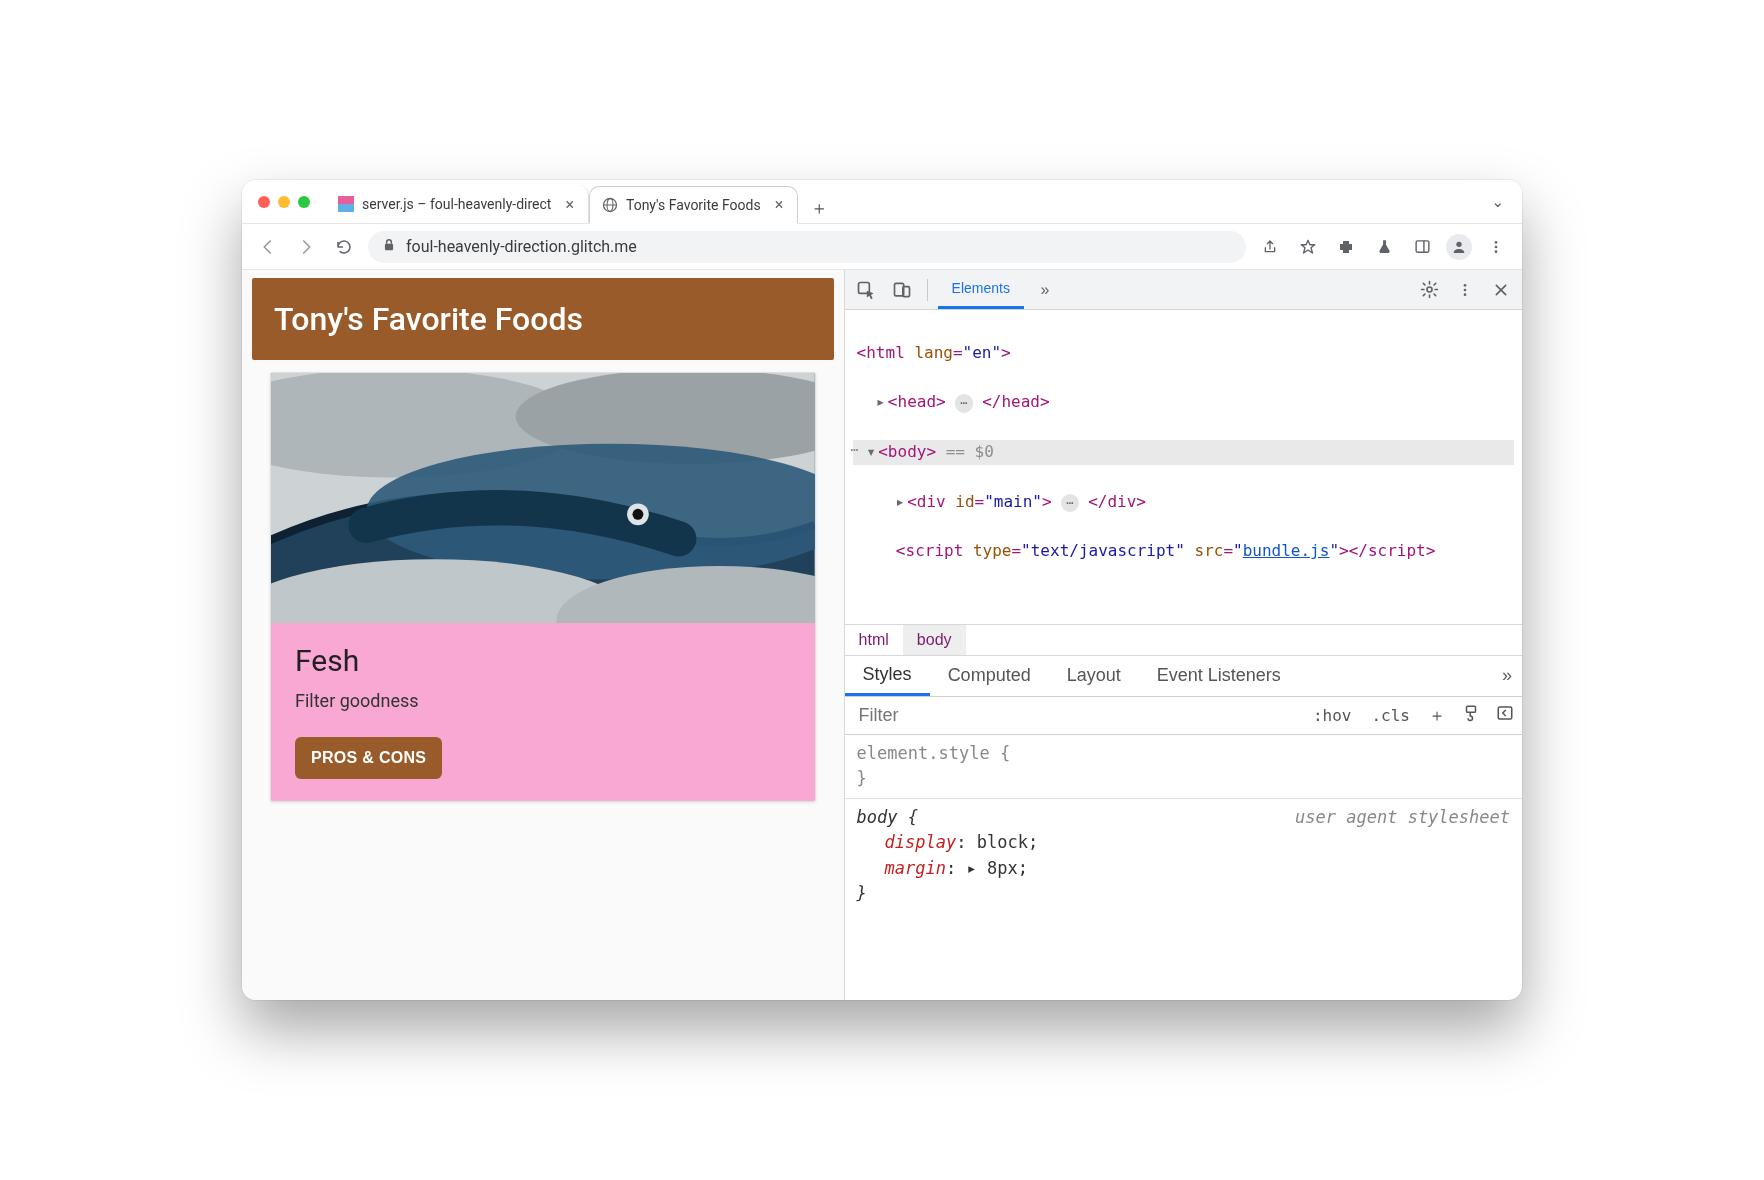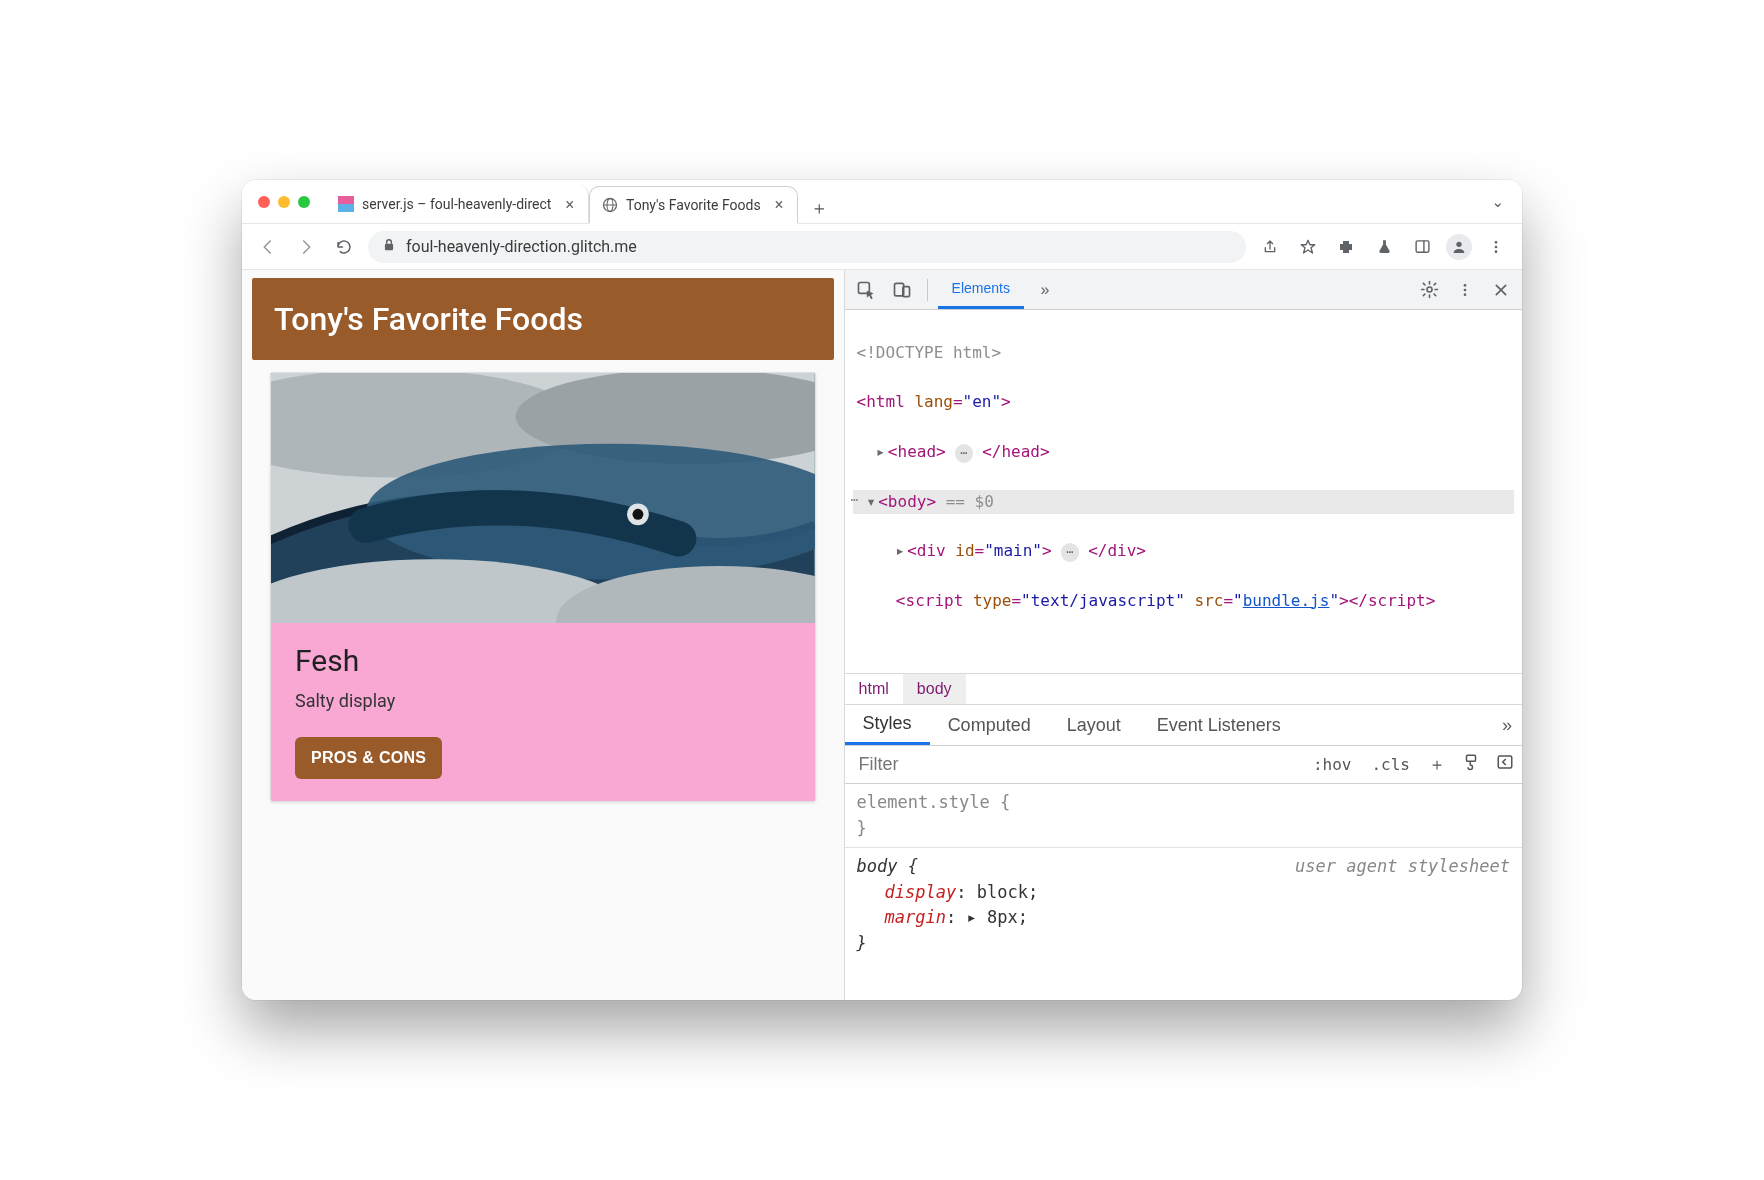--- a/index.html
+++ b/index.html
@@ -332,21 +332,21 @@
             <ellipse cx="250" cy="120" rx="180" ry="50" fill="#2e5a7a" opacity="0.9"></ellipse>
             <path d="M70 130 Q180 100 300 140" fill="none" stroke="#13354b" stroke-width="26" stroke-linecap="round"></path>
             <circle cx="270" cy="122" r="8" fill="#dfe5e7"></circle>
             <circle cx="270" cy="122" r="4" fill="#111"></circle>
             <ellipse cx="120" cy="200" rx="150" ry="45" fill="#bfc7ca"></ellipse>
             <ellipse cx="330" cy="200" rx="120" ry="40" fill="#b1b8bc"></ellipse>
           </svg>
         </div>
         <div class="cardbody">
           <h2 class="cardtitle">Fesh</h2>
-          <p class="cardsub">Salty display</p>
+          <p class="cardsub">Filter goodness</p>
           <button class="pcbtn">PROS &amp; CONS</button>
         </div>
       </div>
     </div>
 
     <div class="devtools">
 
       <div class="dt-tabbar">
         <div class="dt-ico">
           <svg width="20" height="20" viewBox="0 0 24 24">
@@ -378,21 +378,20 @@
             </svg>
         </div>
         <div class="dt-ico">
           <svg width="16" height="16" viewBox="0 0 24 24">
               <path d="M5 5l14 14M19 5L5 19" stroke="#5f6368" stroke-width="2.5" stroke-linecap="round"></path>
             </svg>
         </div>
       </div>
 
       <div class="domtree">
-<div class="domline"><span class="comment">&lt;!DOCTYPE html&gt;</span></div>
 <div class="domline"><span class="tag">&lt;html </span><span class="attr">lang</span><span class="tag">=</span><span class="val">"en"</span><span class="tag">&gt;</span></div>
 <div class="domline">  <span class="arrow">▸</span><span class="tag">&lt;head&gt;</span> <span class="pill">⋯</span> <span class="tag">&lt;/head&gt;</span></div>
 <div class="domline sel"> <span class="arrow">▾</span><span class="tag">&lt;body&gt;</span> <span class="comment">== $0</span></div>
 <div class="domline">    <span class="arrow">▸</span><span class="tag">&lt;div </span><span class="attr">id</span><span class="tag">=</span><span class="val">"main"</span><span class="tag">&gt;</span> <span class="pill">⋯</span> <span class="tag">&lt;/div&gt;</span></div>
 <div class="domline" style="white-space:pre-wrap;padding-left:42px;text-indent:-18px;">  <span class="tag">&lt;script </span><span class="attr">type</span><span class="tag">=</span><span class="val">"text/javascript"</span> <span class="attr">src</span><span class="tag">=</span><span class="val">"</span><span class="link">bundle.js</span><span class="val">"</span><span class="tag">&gt;&lt;/script&gt;</span></div>
       </div>
 
       <div class="crumbs">
         <div class="crumb">html</div>
         <div class="crumb sel">body</div>

